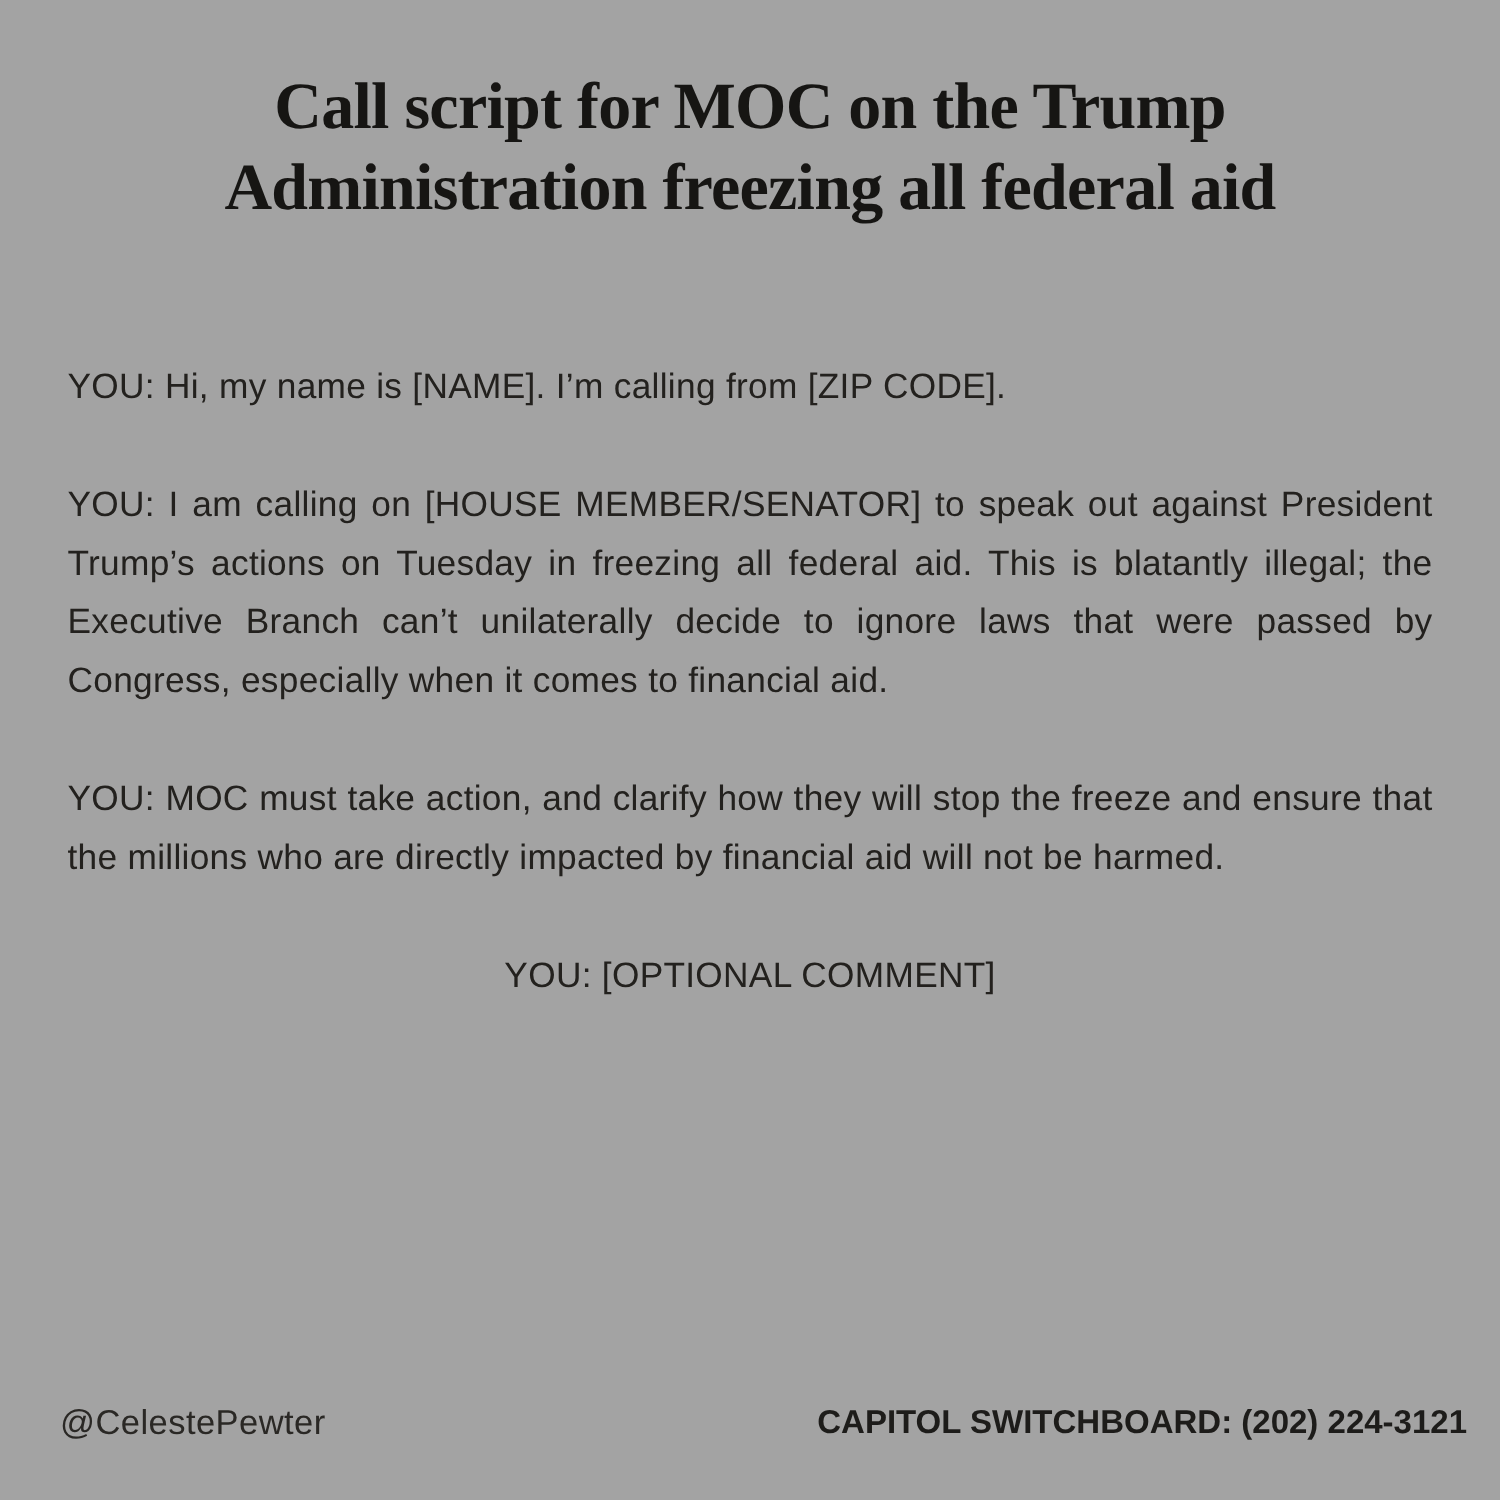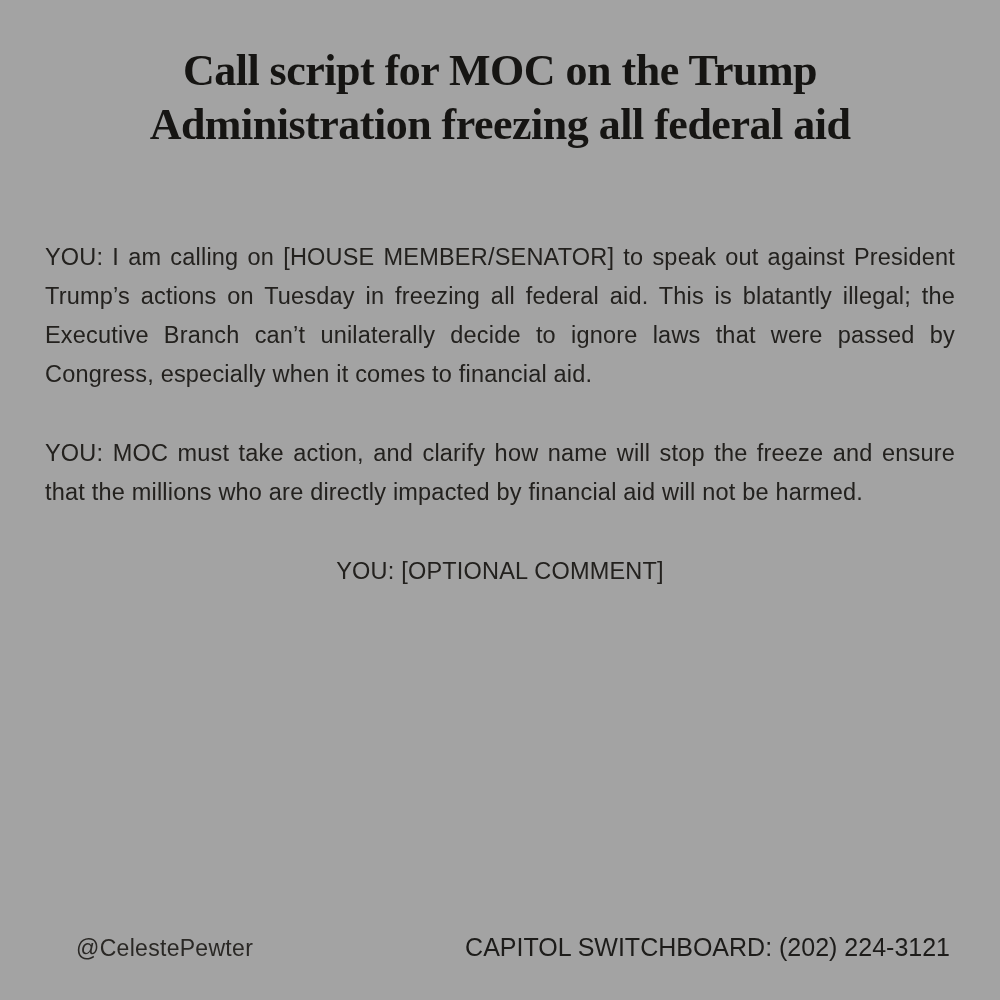--- a/index.html
+++ b/index.html
@@ -40,49 +40,49 @@
     letter-spacing: 0.2px;
     text-align: justify;
     color: #23211e;
   }
   .script-body p:last-child {
     text-align: center;
   }
   .footer {
     position: absolute;
     left: 40px;
-    right: 50px;
+    right: 22px;
     bottom: 38px;
     display: flex;
     justify-content: space-between;
-    align-items: flex-end;
-    margin-left: 36px;
+    align-items: flex-start;
   }
   .footer .handle {
     font-size: 23px;
     letter-spacing: 0.3px;
     color: #2a2825;
   }
   .footer .switchboard {
-    font-size: 25px;
-    font-weight: 400;
+    font-size: 22px;
+    font-weight: 700;
     letter-spacing: 0px;
     color: #1d1c1a;
   }
 </style>
 </head>
 <body>
 
 <div class="canvas">
 
   <h1 class="title">Call script for MOC on the Trump Administration freezing all federal aid</h1>
 
   <div class="script-body">
+    <p>YOU: Hi, my name is [NAME]. I’m calling from [ZIP CODE].</p>
     <p>YOU: I am calling on [HOUSE MEMBER/SENATOR] to speak out against President Trump’s actions on Tuesday in freezing all federal aid. This is blatantly illegal; the Executive Branch can’t unilaterally decide to ignore laws that were passed by Congress, especially when it comes to financial aid.</p>
-    <p>YOU: MOC must take action, and clarify how name will stop the freeze and ensure that the millions who are directly impacted by financial aid will not be harmed.</p>
+    <p>YOU: MOC must take action, and clarify how they will stop the freeze and ensure that the millions who are directly impacted by financial aid will not be harmed.</p>
     <p>YOU: [OPTIONAL COMMENT]</p>
   </div>
 
   <div class="footer">
     <span class="handle">@CelestePewter</span>
     <span class="switchboard">CAPITOL SWITCHBOARD: (202) 224-3121</span>
   </div>
 
 </div>
 

